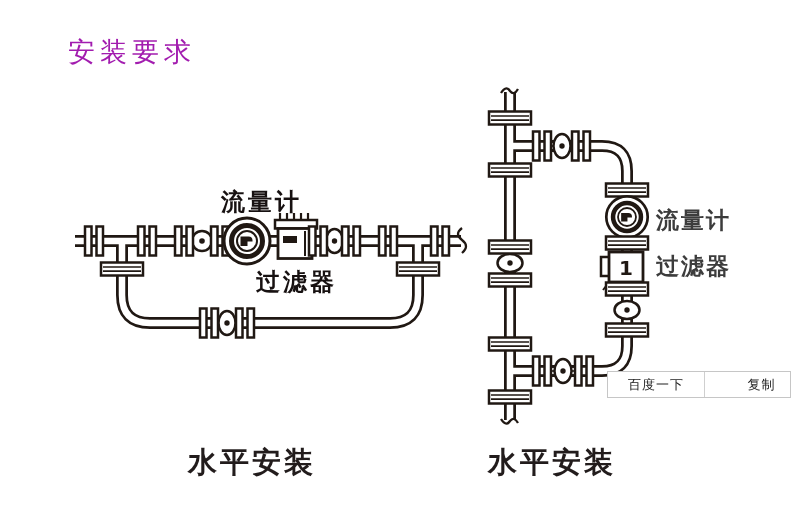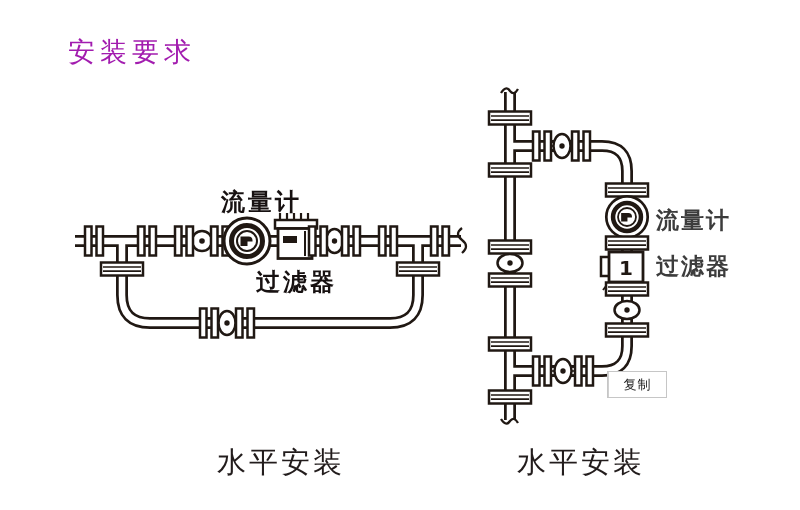--- a/index.html
+++ b/index.html
@@ -13,34 +13,34 @@
     left:68px;top:34px;font-size:27px;letter-spacing:5px;color:#a21caf;font-weight:500;
   }
   
   .dlabel{font-weight:700;font-size:24px;color:#171111;letter-spacing:3px;}
   .vlabel{font-weight:700;font-size:23px;color:#3c3c3c;letter-spacing:2px;}
   .h-flow{left:221px;top:186px;}
   .h-filt{left:256px;top:266px;}
   .v-flow{left:656px;top:205px;}
   .v-filt{left:656px;top:251px;}
   
-  .caption{font-size:29px;font-weight:400;color:#221c1c;letter-spacing:3px;margin-left:29px;}
+  .caption{font-size:29px;font-weight:700;color:#221c1c;letter-spacing:3px;}
   .cap-h{left:188px;top:443px;}
   .cap-v{left:488px;top:443px;}
   
   .popup{
     left:607px;top:371px;height:25px;display:flex;align-items:stretch;
     background:#fff;border:1px solid #c6c6c6;z-index:5;
   }
   .popup .cell{
     display:flex;align-items:center;justify-content:center;
     font-size:13px;color:#222;letter-spacing:1px;cursor:pointer;
   }
   .popup .cell.search{width:96px;}
-  .popup .cell.copy{width:57px;border-left:1px solid #cfcfcf;}
+  .popup .cell.copy{width:57px;border-left:1px solid #cfcfcf;padding-left:28px;}
   
   svg{position:absolute;left:0;top:0;}
   .pb{fill:none;stroke:#201813;stroke-width:12;}
   .pw{fill:none;stroke:#ffffff;stroke-width:6.5;}
   .dv{fill:#ffffff;stroke:#201813;stroke-width:2.5;}
   .w3{fill:#ffffff;stroke:#201813;stroke-width:3;}
   .thin{fill:#ffffff;stroke:#201813;stroke-width:2;}
   .ring{fill:none;stroke:#201813;stroke-width:5;}
   .dot{fill:#201813;stroke:none;}
   .blk{fill:#201813;stroke:none;}
@@ -178,14 +178,15 @@
 <div class="abs dlabel h-flow">流量计</div>
 <div class="abs dlabel h-filt">过滤器</div>
 
 <div class="abs vlabel v-flow">流量计</div>
 <div class="abs vlabel v-filt">过滤器</div>
 
 <div class="abs caption cap-h">水平安装</div>
 <div class="abs caption cap-v">水平安装</div>
 
 <div class="abs popup">
+  <div class="cell search">百度一下</div>
   <div class="cell copy">复制</div>
 </div>
 
 </body></html>

